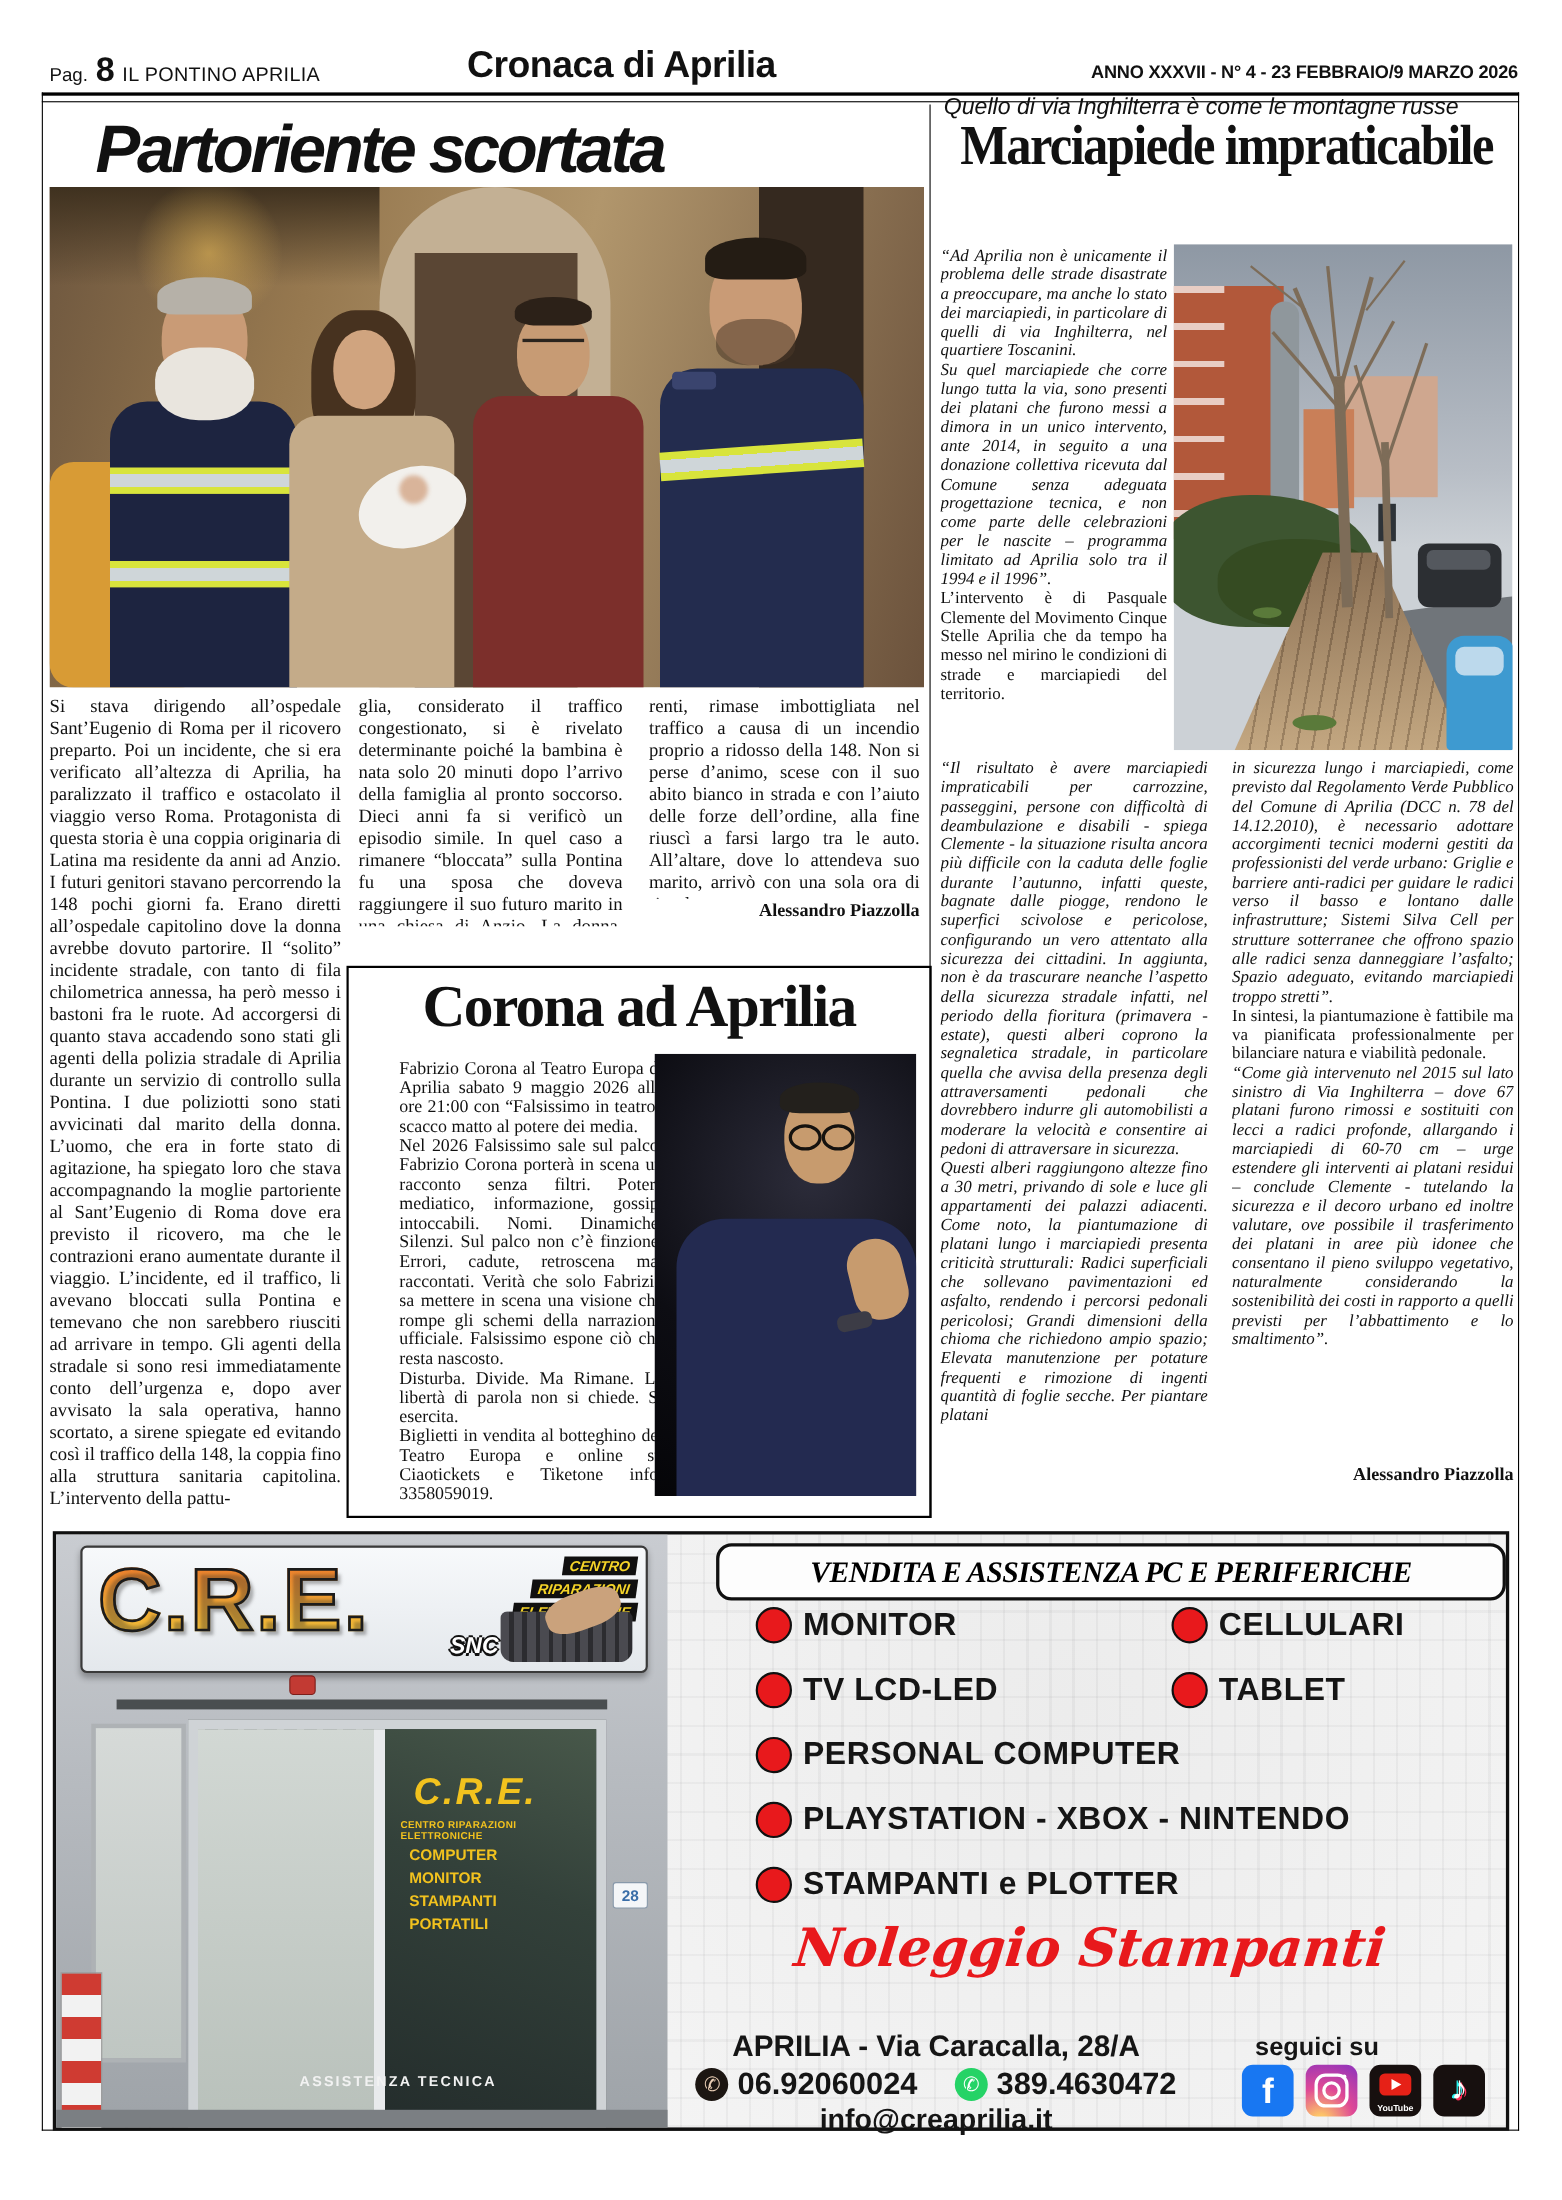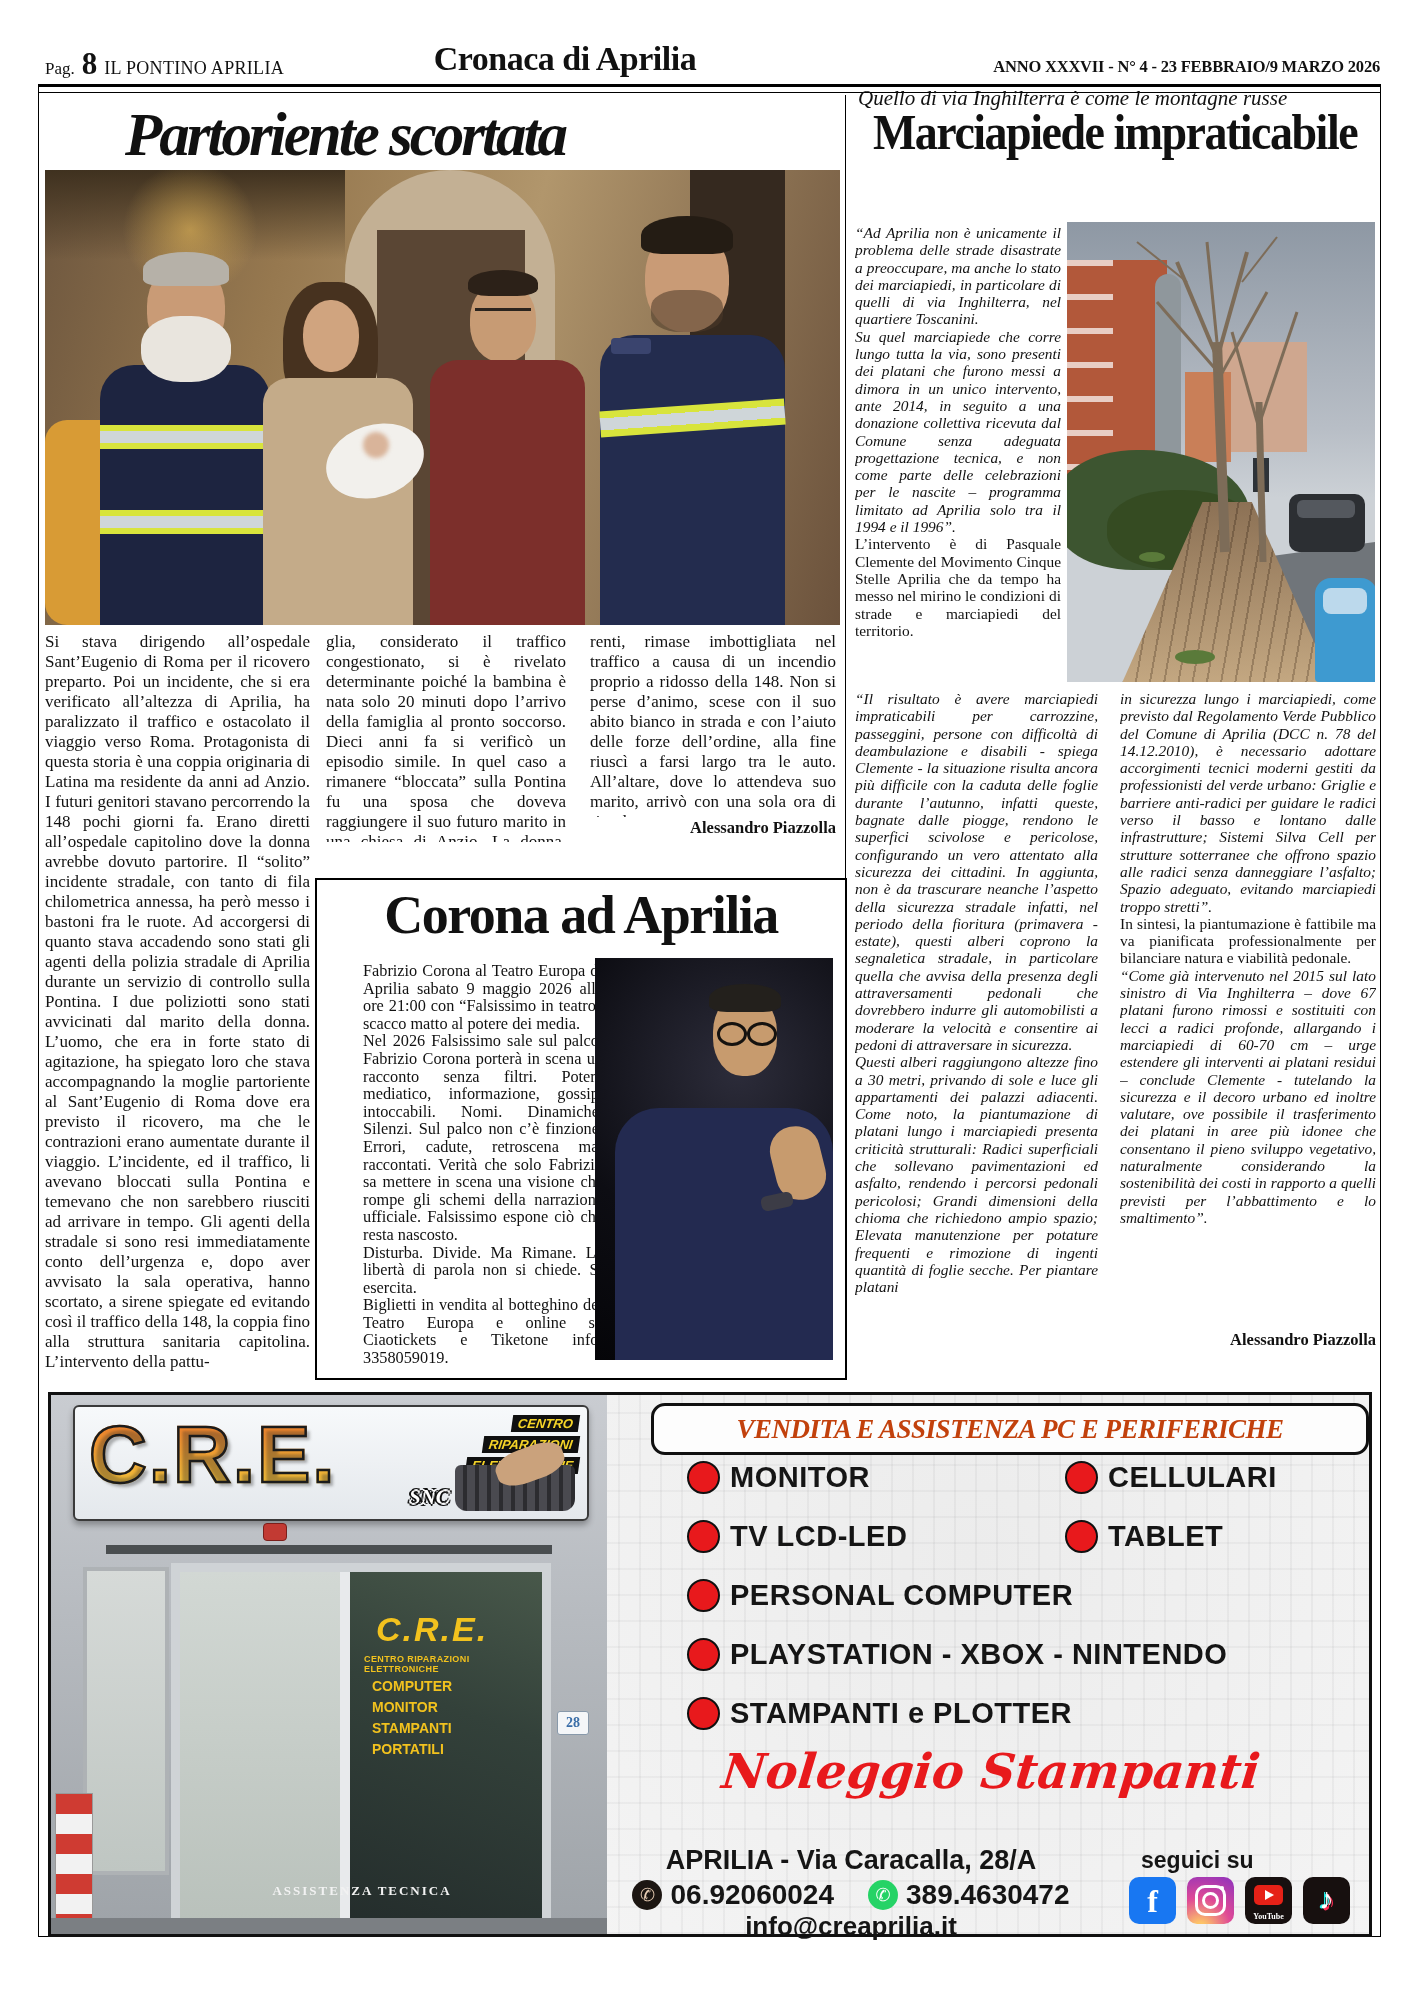--- a/index.html
+++ b/index.html
@@ -1,19 +1,19 @@
 <!DOCTYPE html>
 <html lang="it"><head>
 <meta charset="utf-8">
 <style>
   html,body{margin:0;padding:0;background:#e8e8e8;}
   #page{position:relative;width:1420px;height:2000px;background:#ffffff;overflow:hidden;
         font-family:"Liberation Serif",serif;color:#111;}
   .abs{position:absolute;}
-  .sans{font-family:Liberation Serif, serif;}
+  .sans{font-family:Liberation Sans, sans-serif;}
   .just{text-align:justify;text-justify:inter-word;hyphens:auto;-webkit-hyphens:auto;}
   .body-l{font-size:17px;line-height:20px;}
   .body-r{font-size:15.4px;line-height:17.3px;}
   .body-r p,.body-l p,.corona-txt p{margin:0;}
   .it{font-style:italic;}
   .rule{background:#000;}
   .sig{font-weight:bold;text-align:right;font-size:16.5px;}
   .kicker-l{font-size:22px;letter-spacing:.2px;}
   .kicker-r{font-size:21px;font-style:italic;}
   .headline-sans{font-weight:bold;font-style:italic;font-size:61px;letter-spacing:-3px;}
@@ -21,21 +21,21 @@
   .photo{overflow:hidden;}
   .corona-txt{font-size:16.3px;line-height:17.6px;}
   
   #ad-box{border:3px solid #101010;
      background:
        repeating-linear-gradient(90deg, rgba(80,80,85,.06) 0 2px, transparent 2px 21px),
        repeating-linear-gradient(0deg, rgba(80,80,85,.05) 0 2px, transparent 2px 26px),
        radial-gradient(circle at 70% 30%, #ececec 0%, #f4f4f4 55%, #e9e9e9 100%);}
   .ad-title-box{border:3px solid #101010;border-radius:14px;background:#fdfdfd;
      display:flex;align-items:center;justify-content:center;}
-  .ad-title{color:#c2410c;font-weight:bold;font-style:italic;font-size:27px;letter-spacing:-.5px;}
+  .ad-title{color:#000000;font-weight:bold;font-style:italic;font-size:27px;letter-spacing:-.5px;}
   .bullet-row{display:flex;align-items:center;gap:10px;}
   .bullet-dot{width:29px;height:29px;border-radius:50%;background:#e8191c;border:2.5px solid #101010;flex:0 0 auto;}
   .bullet-label{font-family:"Liberation Sans",sans-serif;font-weight:bold;font-size:29px;letter-spacing:.5px;color:#151515;white-space:nowrap;}
   .script-red{font-family:"DejaVu Serif",serif;font-style:italic;font-weight:bold;
      color:#e8191c;font-size:48px;transform:skewX(-6deg);}
   .contact{font-family:"Liberation Sans",sans-serif;font-weight:bold;color:#151515;}
   .round-icon{border-radius:50%;display:inline-flex;align-items:center;justify-content:center;}
   .soc{width:47px;height:47px;border-radius:10px;position:relative;flex:0 0 auto;}
   
   .cre-grad{font-family:"Liberation Sans",sans-serif;font-weight:900;

